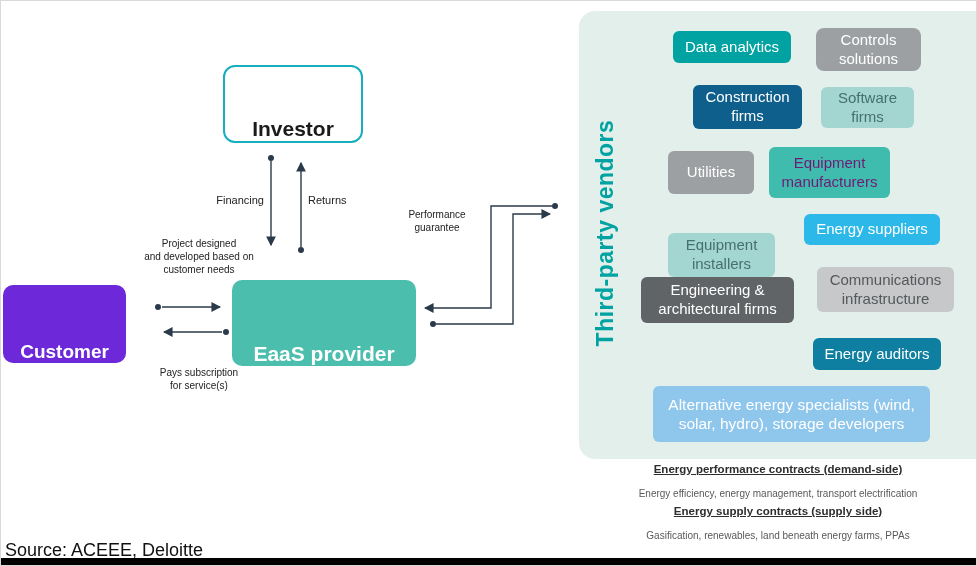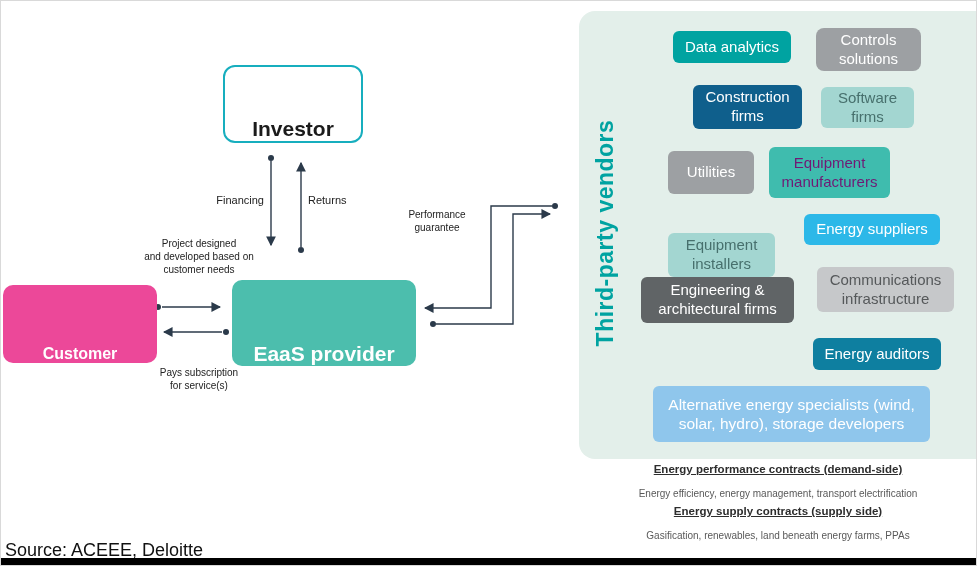--- a/index.html
+++ b/index.html
@@ -7,21 +7,21 @@
     position:relative;width:977px;height:566px;overflow:hidden;
     background:#ffffff;border:1px solid #d9d9d9;box-sizing:border-box;
     font-family:"Liberation Sans", sans-serif;color:#222;
   }
   .abs{position:absolute;box-sizing:border-box;}
   .ml{white-space:pre-line;}
 
   
   .node{display:flex;align-items:flex-end;justify-content:center;text-align:center;border-radius:10px;}
   #investor{left:222px;top:64px;width:140px;height:78px;background:#fff;border:2.5px solid #17aebe;border-radius:12px;font-size:21px;font-weight:bold;color:#1b1b1b;}
-  #customer{left:2px;top:284px;width:154px;height:78px;background:#ec4899;color:#fff;font-size:16px;font-weight:bold;}
+  #customer{left:2px;top:284px;width:123px;height:78px;background:#6d28d9;color:#fff;font-size:19px;font-weight:bold;}
   #eaas{left:231px;top:279px;width:184px;height:86px;background:#4cbead;color:#fff;font-size:21px;font-weight:600;}
 
   .edge-label{font-size:11px;color:#222;line-height:1.3;}
   .edge-label.small{font-size:10px;}
   #lbl-financing{left:185px;top:192px;width:78px;text-align:right;}
   #lbl-returns{left:307px;top:192px;width:70px;text-align:left;}
   #lbl-project{left:136px;top:236px;width:124px;text-align:center;}
   #lbl-subscription{left:140px;top:365px;width:116px;text-align:center;}
   #lbl-performance{left:394px;top:207px;width:84px;text-align:center;}
 

